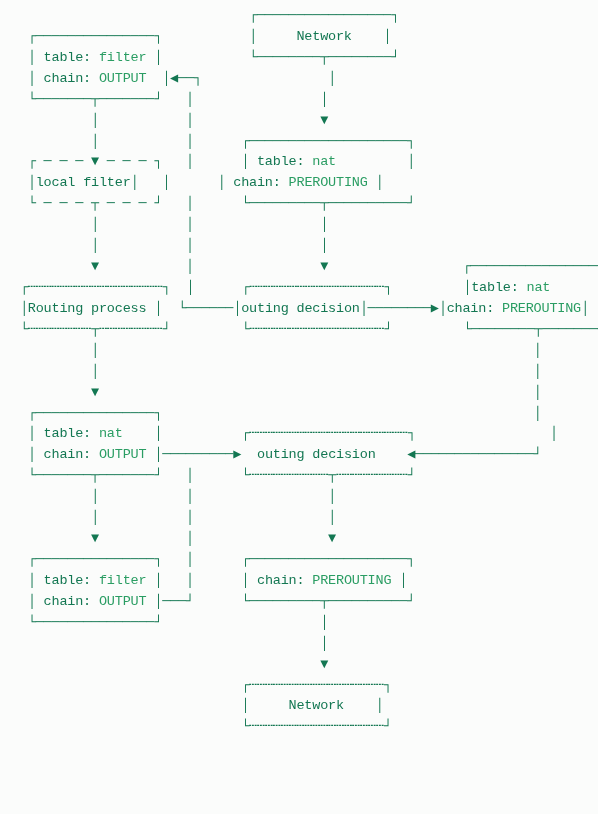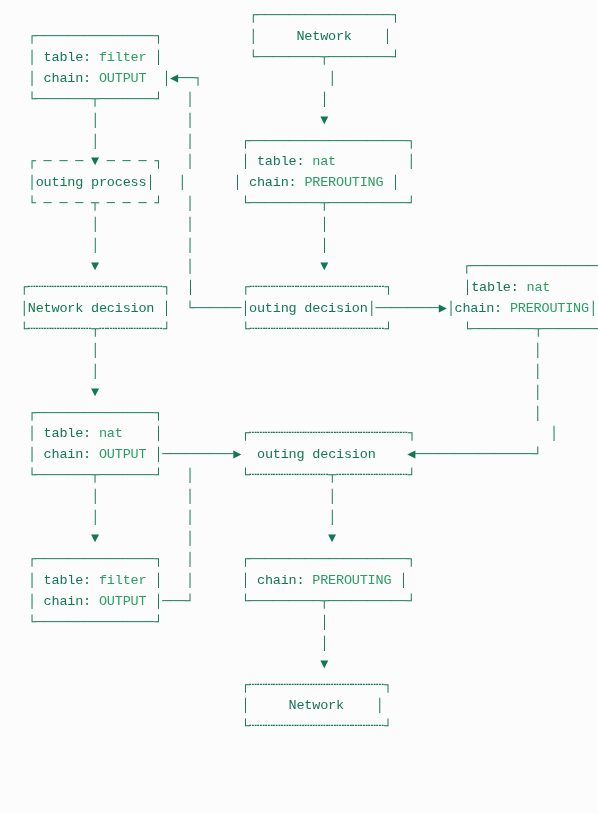--- a/index.html
+++ b/index.html
@@ -29,27 +29,27 @@
 <body>
 
 <pre>                              ┌─────────────────┐
   ┌───────────────┐           │     <span>Network</span>    │
   │ <span>table:</span> <span class="kw">filter</span> │           └────────┬────────┘
   │ <span>chain:</span> <span class="kw">OUTPUT</span>  │◀──┐                │
   └───────┬───────┘   │                │
           │           │                ▼
           │           │      ┌────────────────────┐
   ┌ ─ ─ ─ ▼ ─ ─ ─ ┐   │      │ <span>table:</span> <span class="kw">nat</span>         │
-  │<span>outing process</span>│   │      │ <span>chain:</span> <span class="kw">PREROUTING</span> │
+  │<span>local filter</span>│   │      │ <span>chain:</span> <span class="kw">PREROUTING</span> │
   └ ─ ─ ─ ┬ ─ ─ ─ ┘   │      └─────────┬──────────┘
           │           │                │
           │           │                │
           ▼           │                ▼                 ┌─────────────────┐
  ┌┄┄┄┄┄┄┄┄┄┄┄┄┄┄┄┄┄┐  │      ┌┄┄┄┄┄┄┄┄┄┄┄┄┄┄┄┄┄┐         │<span>table:</span> <span class="kw">nat</span>       │
- │<span>Network decision</span> │  └──────│<span>outing decision</span>│────────▶│<span>chain:</span> <span class="kw">PREROUTING</span>│
+ │<span>Routing process</span> │  └──────│<span>outing decision</span>│────────▶│<span>chain:</span> <span class="kw">PREROUTING</span>│
  └┄┄┄┄┄┄┄┄┬┄┄┄┄┄┄┄┄┘         └┄┄┄┄┄┄┄┄┄┄┄┄┄┄┄┄┄┘         └────────┬────────┘
           │                                                       │
           │                                                       │
           ▼                                                       │
   ┌───────────────┐                                               │
   │ <span>table:</span> <span class="kw">nat</span>    │          ┌┄┄┄┄┄┄┄┄┄┄┄┄┄┄┄┄┄┄┄┄┐                 │
   │ <span>chain:</span> <span class="kw">OUTPUT</span> │─────────▶  <span>outing decision</span>    ◀───────────────┘
   └───────┬───────┘   │      └┄┄┄┄┄┄┄┄┄┄┬┄┄┄┄┄┄┄┄┄┘
           │           │                 │
           │           │                 │

